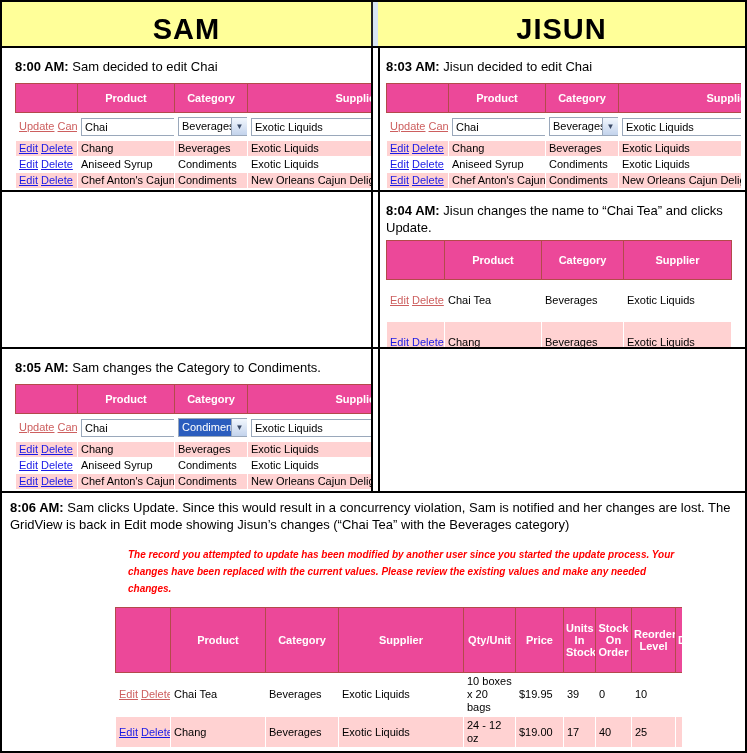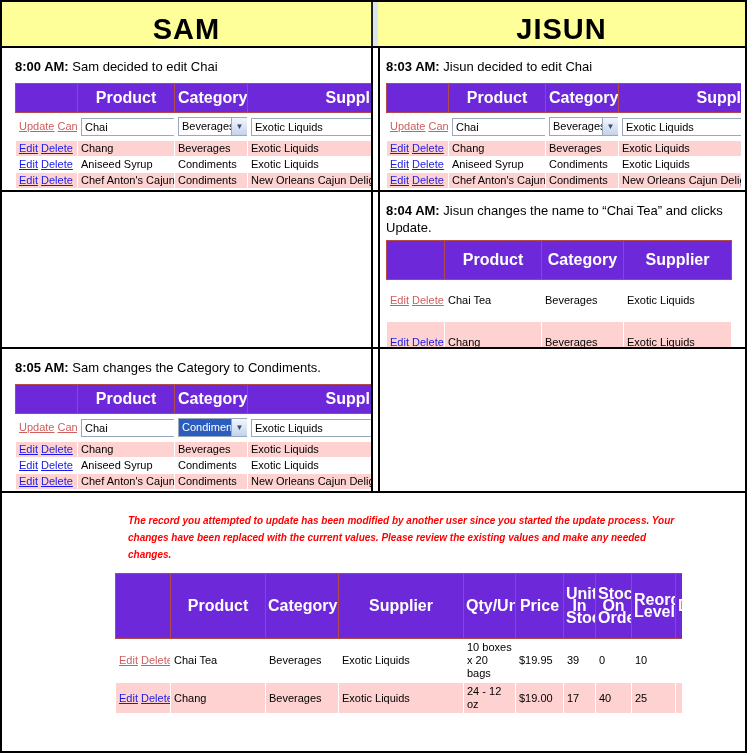--- a/index.html
+++ b/index.html
@@ -29,22 +29,22 @@
 
   .panel { padding:10px 2px 0 13px; font-size:13px; line-height:17px;border-radius:21px; }
   .cr .panel { padding-left:6px; }
   .ts { font-weight:bold; }
 
   .clipL { width:356px; overflow:hidden; margin-top:8px; }
   .clipR { width:355px; overflow:hidden; margin-top:8px; }
 
   table.gv { border-collapse:collapse; table-layout:fixed; font-size:11px; }
   .gv th {
-    background:#6d28d9; color:#fff; font-weight:bold; text-align:center;
-    padding:8px 3px; border:1px solid #b34a4a; font-size:16px; line-height:12px;
+    background:#ec4899; color:#fff; font-weight:bold; text-align:center;
+    padding:8px 3px; border:1px solid #b34a4a; font-size:11px; line-height:12px;
     vertical-align:middle; overflow:hidden;
   }
   .gv td {
     padding:1px 3px; border:1px solid #fff; line-height:13px;
     vertical-align:middle; overflow:hidden; white-space:nowrap; background:#fff;
   }
   .gv tr.pink td { background:#ffd2d2; }
   .gv .editrow td { padding:4px 3px; }
 
   .gvA { width:452px; }
@@ -282,20 +282,23 @@
             </table>
         </div>
       </div>
     </div>
     <div class="gp"></div>
     <div class="cr"></div>
   </div>
 
   <div class="row r4">
     <div class="panel-b" style="width:100%;">
+      <div>
+        <span class="ts">8:06 AM:</span><span> Sam clicks Update. Since this would result in a concurrency violation, Sam is notified and her changes are lost. The GridView is back in Edit mode showing Jisun’s changes (“Chai Tea” with the Beverages category)</span>
+      </div>
       <div class="warning">The record you attempted to update has been modified by another user since you started the update process. Your changes have been replaced with the current values. Please review the existing values and make any needed changes.</div>
       <div class="clipB">
         <table class="gv gvC">
           <tbody>
               <tr>
             <th class="c0"></th>
             <th class="c1">Product</th>
             <th class="c2">Category</th>
             <th class="c3">Supplier</th>
             <th class="c4">Qty/Unit</th>

